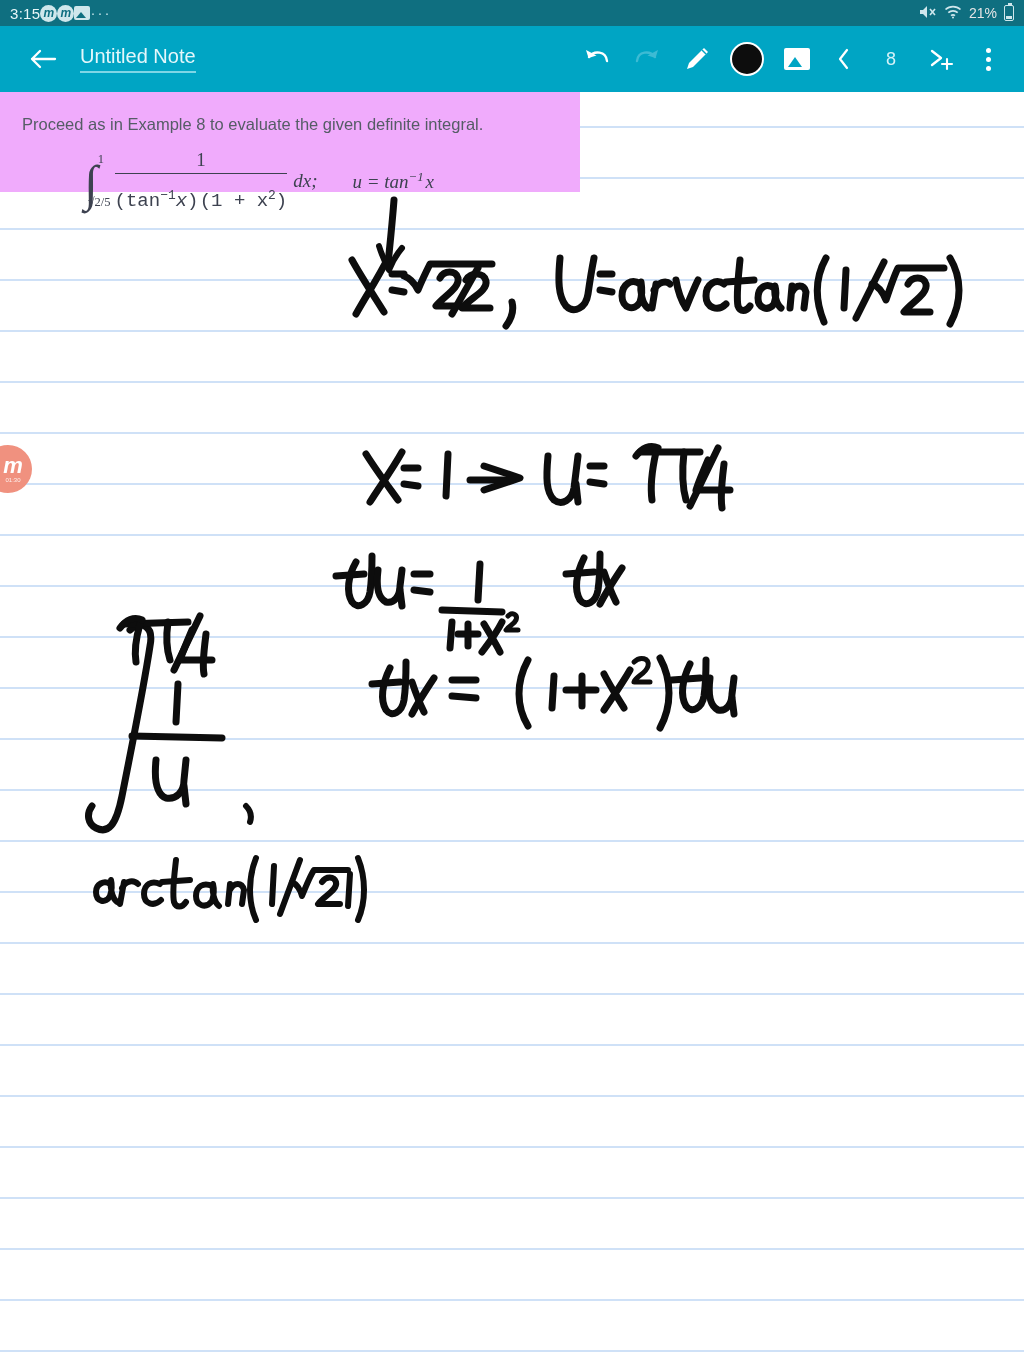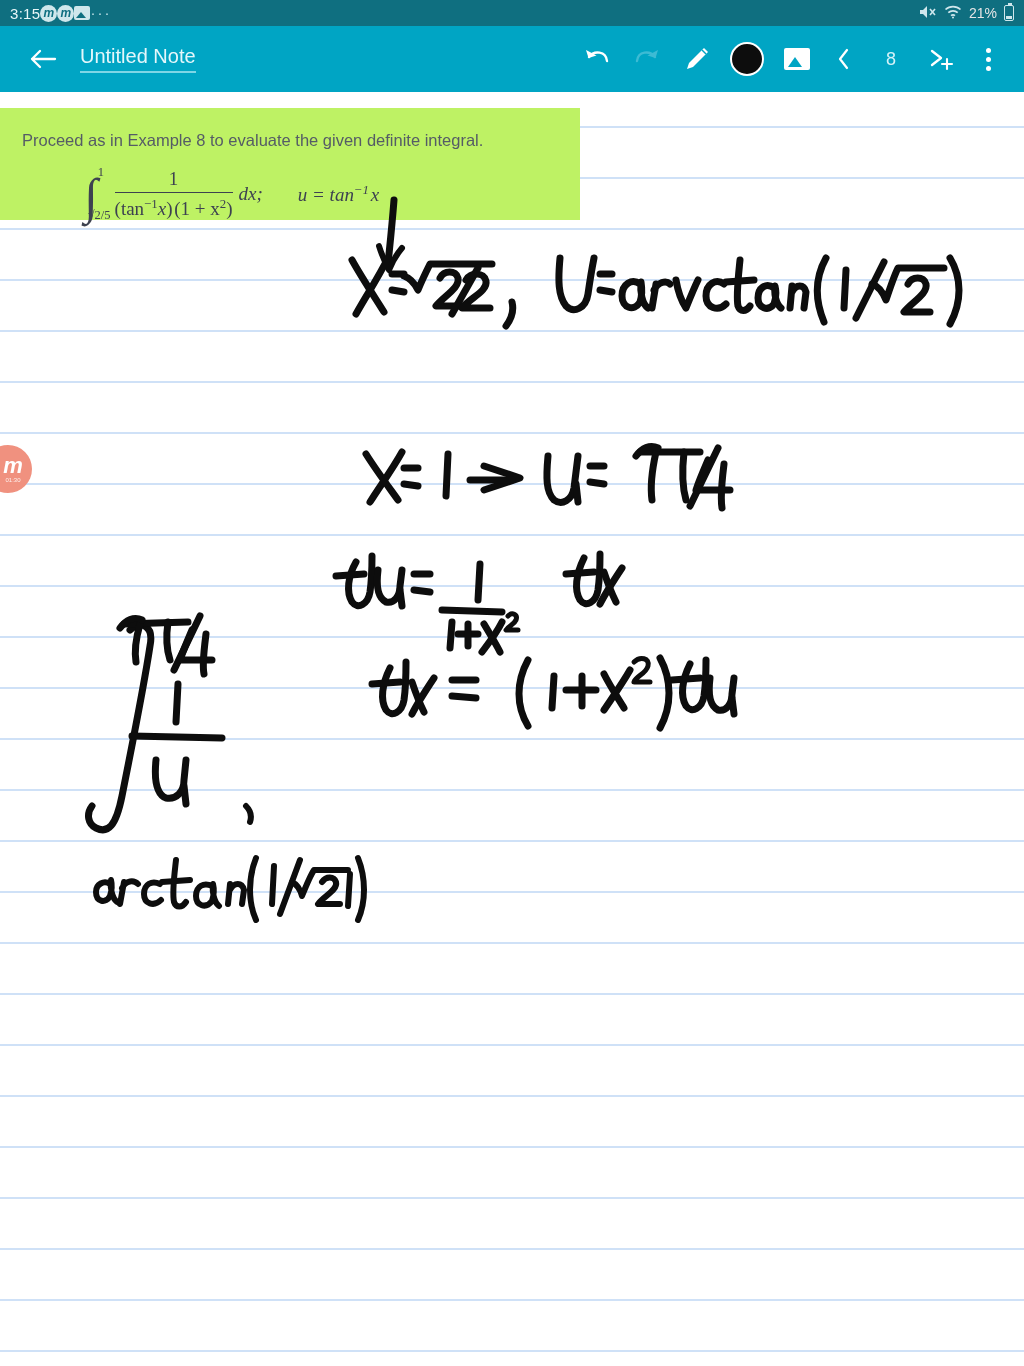--- a/index.html
+++ b/index.html
@@ -108,44 +108,44 @@
     overflow: hidden;
   }
   .ruling { position: absolute; inset: 0; }
   .rule-line {
     position: absolute; left: 0; width: 1024px; height: 2px;
     background: #cfe1f7;
   }
 
   
   .problem-block {
-    position: absolute; top: 16px; left: 0;
-    width: 580px; height: 112px;
-    background: #bef264;
+    position: absolute; top: 0; left: 0;
+    width: 580px; height: 100px;
+    background: #f0abfc;
     padding: 22px 20px 0 22px;
   }
   .problem-text {
     color: #555c66; font-size: 16.5px; line-height: 1.3;
     font-family: "Liberation Sans", sans-serif;
   }
   .formula {
     margin-top: 14px; padding-left: 62px;
     color: #3d4250;
     font-family: "Liberation Serif", serif;
     font-size: 21px;
     display: flex; align-items: center;
   }
   .intsign { font-size: 50px; line-height: 0.8; font-family: "Liberation Serif", serif; position: relative; top: 2px; }
   .lim { display: inline-flex; flex-direction: column; justify-content: space-between;
          height: 58px; font-size: 12.5px; margin-left: -6px; }
   .lim .hi { margin-left: 6px; }
   .lim .lo { margin-left: -4px; }
   .frac { display: inline-flex; flex-direction: column; align-items: center; margin: 0 4px; }
   .frac .num { font-size: 19px; padding-bottom: 2px; }
-  .frac .den { font-size: 19px; padding-top: 3px; border-top: 1.3px solid #3d4250; }
+  .frac .den { font-size: 19px; padding-top: 14px; border-top: 1.3px solid #3d4250; font-family: Liberation Mono, monospace; }
   .sup { font-size: 0.68em; vertical-align: super; }
   .dxpart { font-style: italic; font-size: 19px; margin-left: 2px; }
   .subst { font-style: italic; font-size: 19px; margin-left: 35px; }
 
   
   .ink { position: absolute; inset: 0; pointer-events: none; }
 
   
   .watermark {
     position: absolute; left: -16px; top: 353px;

